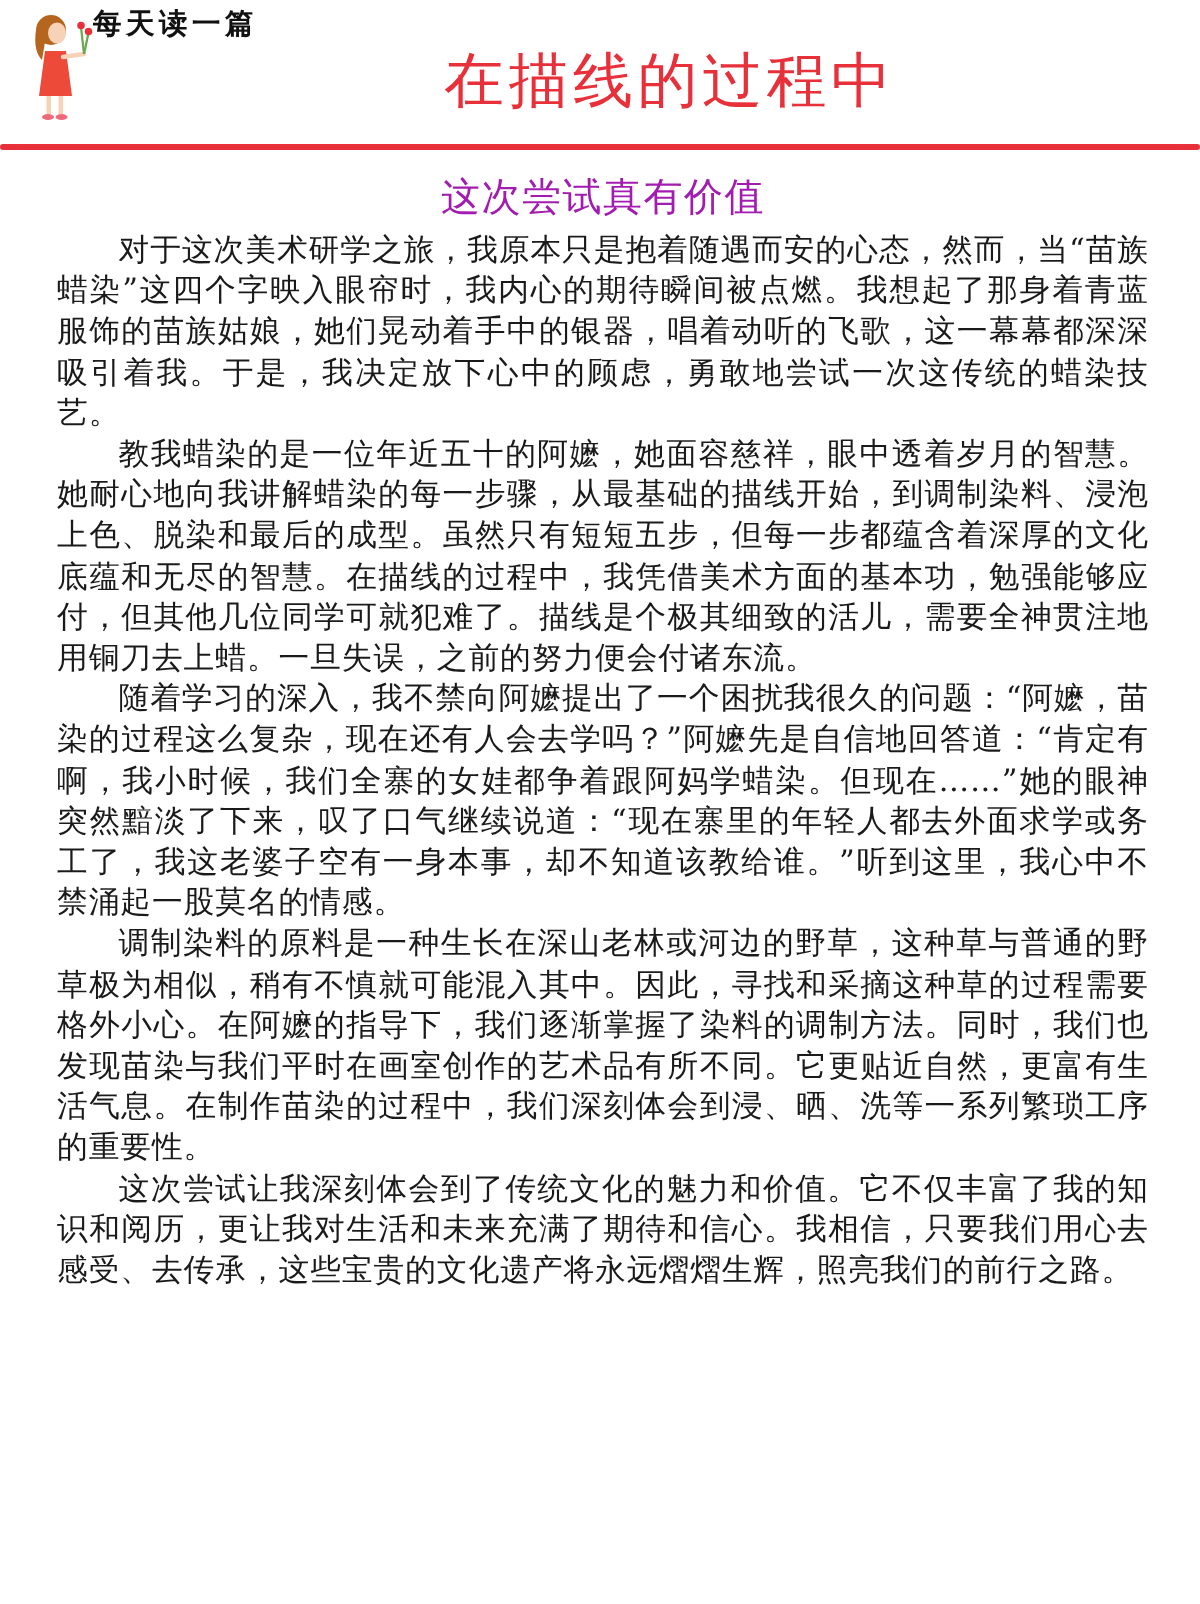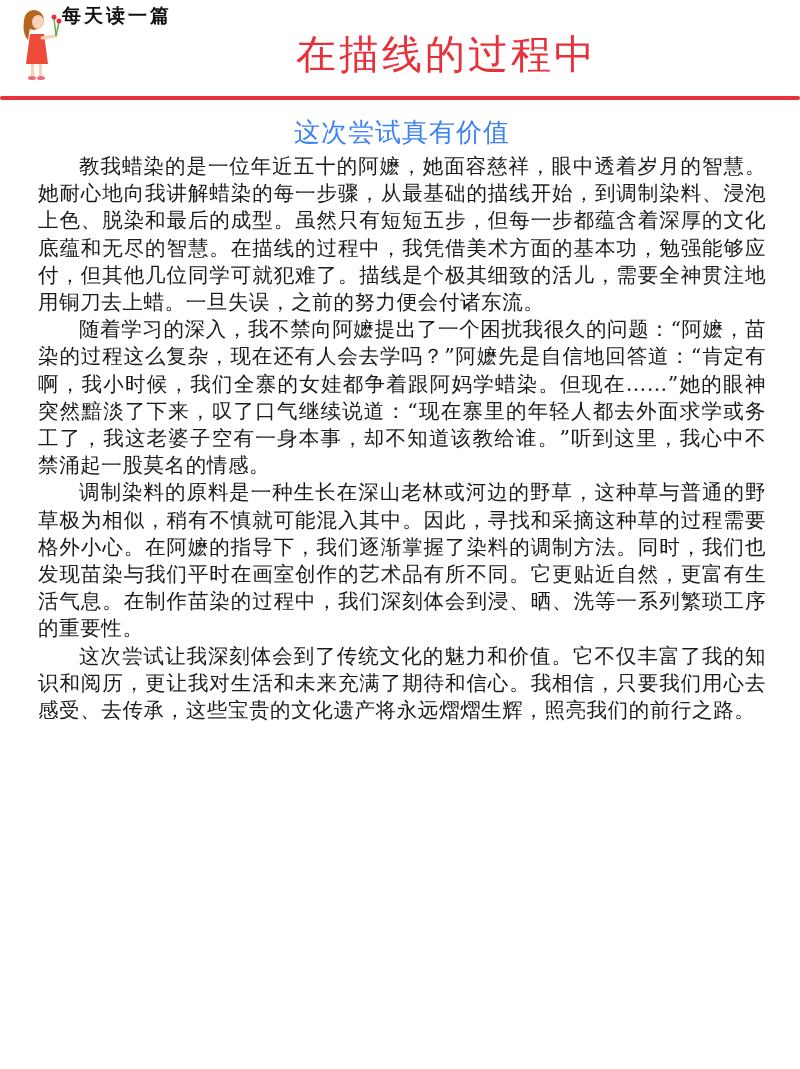--- a/index.html
+++ b/index.html
@@ -7,21 +7,21 @@
   body { position: relative; font-family: "DejaVu Serif", "Liberation Serif", serif; color: #1a1a1a; }
 
   .header { position: absolute; left: 0; top: 0; width: 800px; height: 76px; }
   .girl { position: absolute; left: 14px; top: 6px; width: 48px; height: 76px; }
   .slogan-left { position: absolute; left: 62px; top: 3px; font-size: 19px; font-weight: bold; letter-spacing: 3px; color: #111; font-family: "DejaVu Sans", sans-serif; }
   .slogan-right { position: absolute; left: 502px; top: 3px; font-size: 19px; font-weight: bold; letter-spacing: 3px; color: #111; font-family: "DejaVu Sans", sans-serif; }
   .brand-title { position: absolute; left: 296px; top: 30px; font-size: 40px; color: #e8303a; letter-spacing: 3px; font-family: "DejaVu Sans", sans-serif; line-height: 48px; }
   .red-rule { position: absolute; left: 0; top: 96px; width: 800px; height: 4px; background: #e8303a; border-radius: 2px; }
 
   .article { position: absolute; left: 38px; top: 114px; width: 728px; }
-  .article-title { text-align: center; font-size: 26px; line-height: 36px; margin-bottom: 3px; color: #3b82f6; letter-spacing: 1px; }
+  .article-title { text-align: center; font-size: 26px; line-height: 36px; margin-bottom: 3px; color: #a21caf; letter-spacing: 1px; }
   .para { font-size: 20.5px; line-height: 27.2px; text-indent: 2em; text-align: justify; letter-spacing: 0.6px; color: #1a1a1a; }
 </style>
 </head>
 <body>
 
 <div class="header">
   <svg class="girl" viewBox="0 0 48 76">
 
     <ellipse cx="20" cy="14" rx="10" ry="10" fill="#b5651d"></ellipse>
     <path d="M10 14 Q8 28 14 34 L16 22 Z" fill="#b5651d"></path>
@@ -43,17 +43,18 @@
     <ellipse cx="18" cy="72" rx="4" ry="2" fill="#ee6a7a"></ellipse>
     <ellipse cx="27" cy="72" rx="4" ry="2" fill="#ee6a7a"></ellipse>
   </svg>
   <div class="slogan-left">每天读一篇</div>
   <div class="brand-title">在描线的过程中</div>
   <div class="red-rule"></div>
 </div>
 
 <div class="article">
   <div class="article-title">这次尝试真有价值</div>
+  <p class="para">对于这次美术研学之旅，我原本只是抱着随遇而安的心态，然而，当“苗族蜡染”这四个字映入眼帘时，我内心的期待瞬间被点燃。我想起了那身着青蓝服饰的苗族姑娘，她们晃动着手中的银器，唱着动听的飞歌，这一幕幕都深深吸引着我。于是，我决定放下心中的顾虑，勇敢地尝试一次这传统的蜡染技艺。</p>
   <p class="para">教我蜡染的是一位年近五十的阿嬷，她面容慈祥，眼中透着岁月的智慧。她耐心地向我讲解蜡染的每一步骤，从最基础的描线开始，到调制染料、浸泡上色、脱染和最后的成型。虽然只有短短五步，但每一步都蕴含着深厚的文化底蕴和无尽的智慧。在描线的过程中，我凭借美术方面的基本功，勉强能够应付，但其他几位同学可就犯难了。描线是个极其细致的活儿，需要全神贯注地用铜刀去上蜡。一旦失误，之前的努力便会付诸东流。</p>
   <p class="para">随着学习的深入，我不禁向阿嬷提出了一个困扰我很久的问题：“阿嬷，苗染的过程这么复杂，现在还有人会去学吗？”阿嬷先是自信地回答道：“肯定有啊，我小时候，我们全寨的女娃都争着跟阿妈学蜡染。但现在……”她的眼神突然黯淡了下来，叹了口气继续说道：“现在寨里的年轻人都去外面求学或务工了，我这老婆子空有一身本事，却不知道该教给谁。”听到这里，我心中不禁涌起一股莫名的情感。</p>
   <p class="para">调制染料的原料是一种生长在深山老林或河边的野草，这种草与普通的野草极为相似，稍有不慎就可能混入其中。因此，寻找和采摘这种草的过程需要格外小心。在阿嬷的指导下，我们逐渐掌握了染料的调制方法。同时，我们也发现苗染与我们平时在画室创作的艺术品有所不同。它更贴近自然，更富有生活气息。在制作苗染的过程中，我们深刻体会到浸、晒、洗等一系列繁琐工序的重要性。</p>
   <p class="para">这次尝试让我深刻体会到了传统文化的魅力和价值。它不仅丰富了我的知识和阅历，更让我对生活和未来充满了期待和信心。我相信，只要我们用心去感受、去传承，这些宝贵的文化遗产将永远熠熠生辉，照亮我们的前行之路。</p>
 </div>
 
 </body></html>

